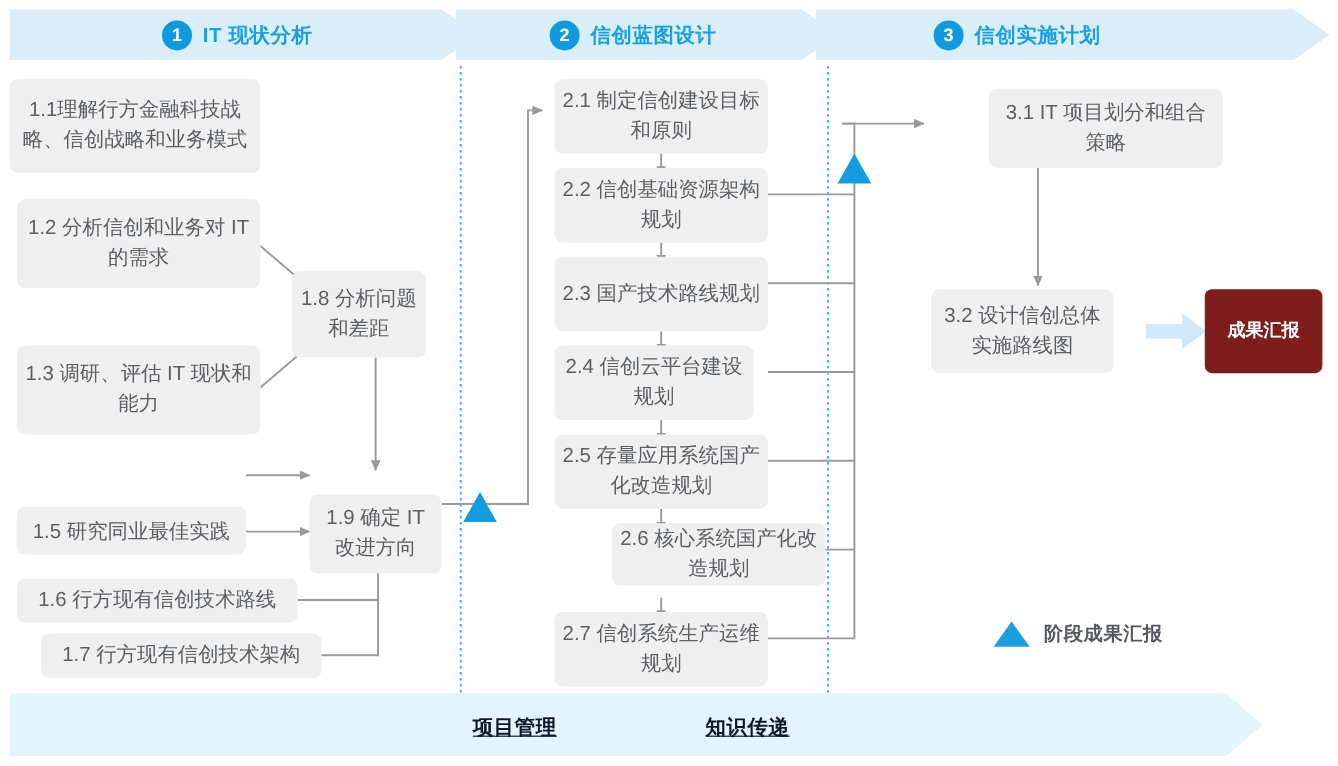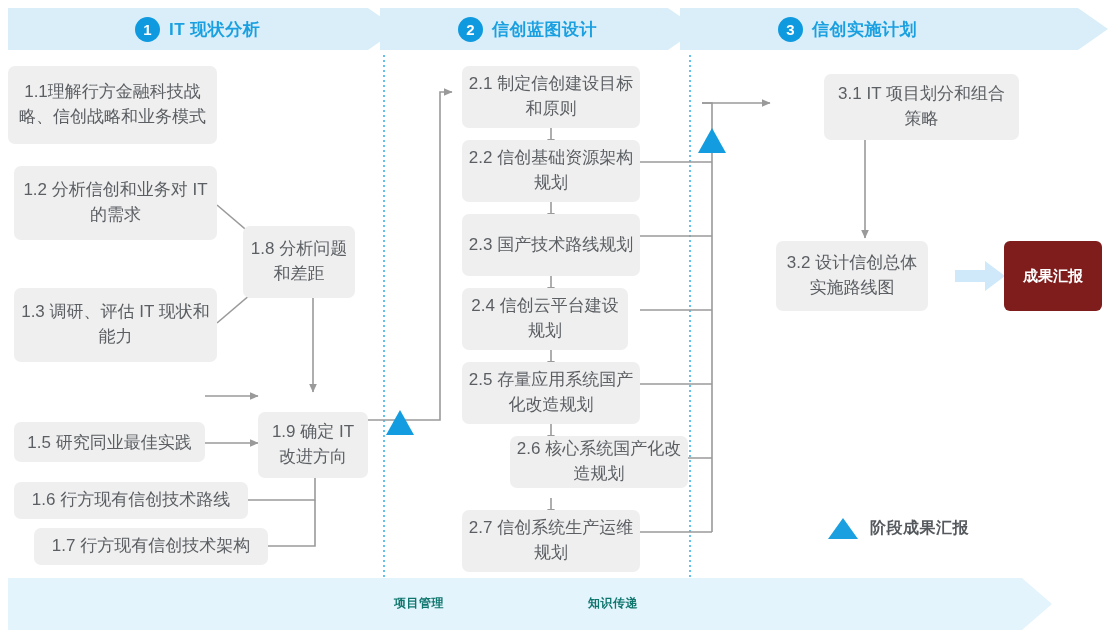--- a/index.html
+++ b/index.html
@@ -22,22 +22,22 @@
   .node.result{background:#7f1d1d;color:#ffffff;font-weight:bold;
                font-size:15px;border-radius:6px;line-height:1.35;}
 
   
   .legend{position:absolute;display:flex;align-items:center;gap:12px;}
   .legend-tri{width:0;height:0;border-left:15px solid transparent;
               border-right:15px solid transparent;border-bottom:21px solid #1aa0e0;}
   .legend-text{color:#55595d;font-size:16px;font-weight:bold;letter-spacing:.5px;}
 
   
-  .band-label{position:absolute;color:#0f766e;font-size:12px;font-weight:bold;
-              letter-spacing:.5px;white-space:nowrap;}
+  .band-label{position:absolute;color:#0f172a;font-size:17px;font-weight:bold;
+              letter-spacing:.5px;white-space:nowrap;text-decoration:underline;}
   svg{position:absolute;left:0;top:0;}
 </style>
 </head>
 <body>
 
 <div id="stage">
 
   <svg width="1115" height="638">
 
     <polygon points="8,8 368,8 398,29 368,50 8,50" fill="#d9eef9"></polygon>

